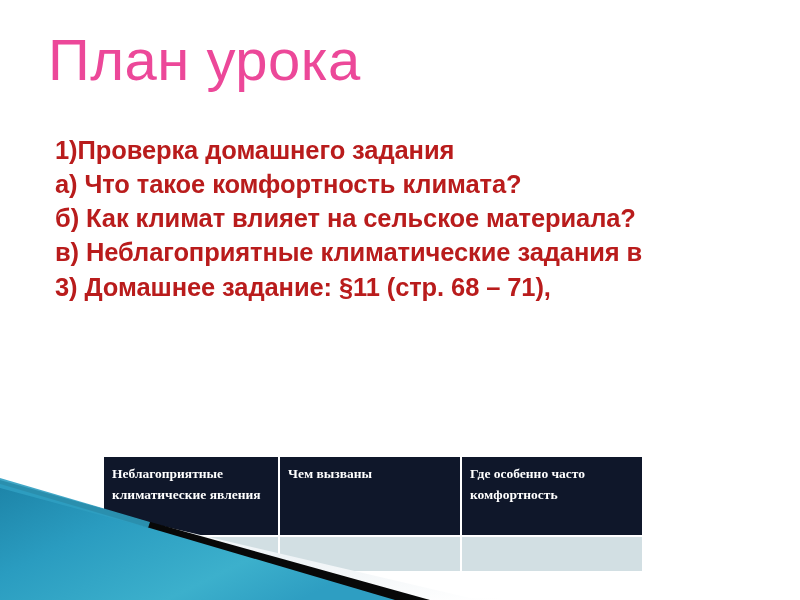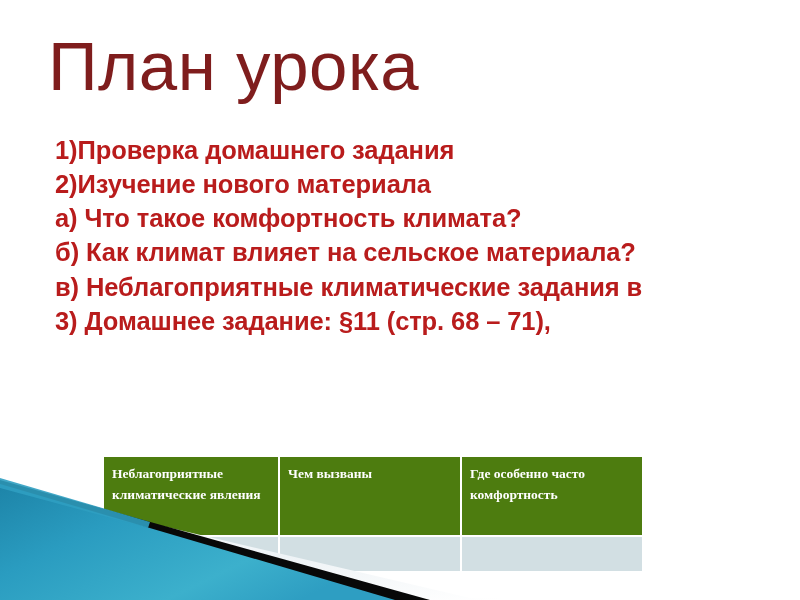--- a/index.html
+++ b/index.html
@@ -17,23 +17,23 @@
     height: 600px;
     background: #ffffff;
     overflow: hidden;
   }
 
   
   #slide-title {
     position: absolute;
     left: 48px;
     top: 28px;
-    font-size: 69px;
+    font-size: 58px;
     font-weight: 400;
-    color: #7f1d1d;
+    color: #ec4899;
     letter-spacing: 0.5px;
     line-height: 1.12;
     white-space: nowrap;
   }
 
   
   #body-list {
     position: absolute;
     left: 55px;
     top: 133px;
@@ -61,21 +61,21 @@
     border-collapse: separate;
     border-spacing: 2px;
     table-layout: fixed;
   }
   #plan-table th, #plan-table td {
     padding: 0;
     margin: 0;
     vertical-align: top;
   }
   #plan-table th {
-    background: #4d7c0f;
+    background: #0f172a;
     color: #ffffff;
     font-family: "Liberation Serif", "DejaVu Serif", serif;
     font-weight: 700;
     font-size: 13.5px;
     line-height: 1.52;
     text-align: left;
     padding: 7px 8px 9px 8px;
     height: 62px;
   }
   #plan-table td {
@@ -98,21 +98,20 @@
 </style>
 </head>
 <body>
 
 <div id="slide">
 
   <div id="slide-title">План урока</div>
 
   <div id="body-list">
     <div class="body-line">1)Проверка домашнего задания</div>
-    <div class="body-line">2)Изучение нового материала</div>
     <div class="body-line">а) Что такое комфортность климата?</div>
     <div class="body-line">б) Как климат влияет на сельское материала?</div>
     <div class="body-line">в) Неблагоприятные климатические задания в</div>
     <div class="body-line">3) Домашнее задание: §11 (стр. 68 – 71),</div>
   </div>
 
   <table id="plan-table">
     <colgroup>
       <col class="c1">
         <col class="c2">

